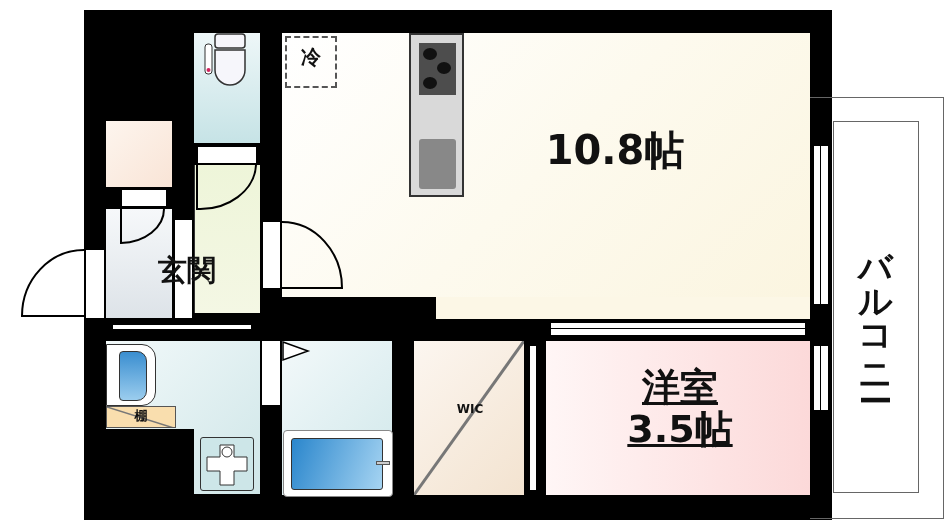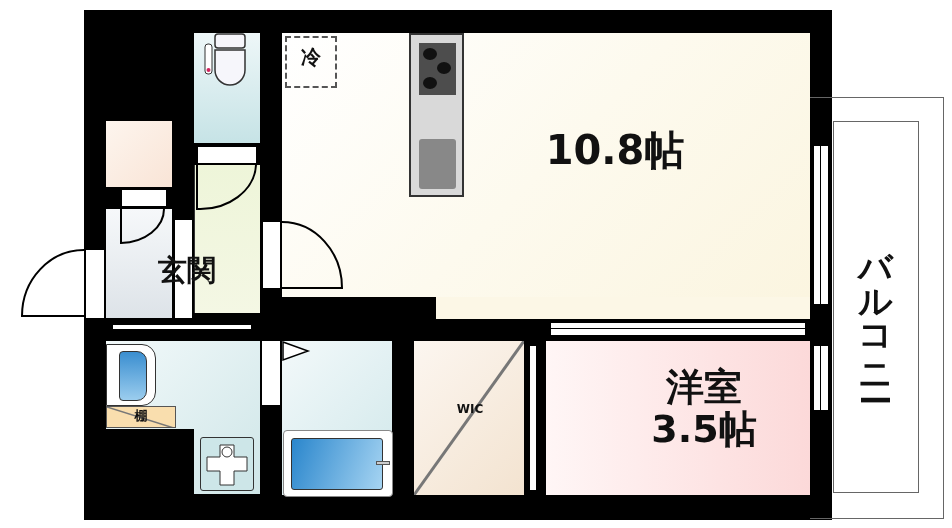--- a/index.html
+++ b/index.html
@@ -96,21 +96,21 @@
 </div>
 
 <div class="abs" style="left:414px;top:341px;width:110px;height:154px;background:linear-gradient(135deg,#fcf6f0,#f3e3d0);"></div>
 <svg class="abs" style="left:414px;top:341px;" width="110" height="154">
   <line x1="110" y1="0" x2="0" y2="154" stroke="#777" stroke-width="3"></line>
 </svg>
 <div class="lbl" style="left:420px;top:403px;width:100px;font-size:12px;">WIC</div>
 <div class="abs white" style="left:529px;top:345px;width:8px;height:146px;border:1px solid #000;"></div>
 
 <div class="abs" style="left:546px;top:341px;width:264px;height:154px;background:linear-gradient(90deg,#fff6f6,#fcd9d9);"></div>
-<div class="lbl" style="left:604px;top:367px;width:200px;font-size:38px;">
+<div class="lbl" style="left:580px;top:367px;width:200px;font-size:38px;text-decoration:underline;">
   <div>洋室</div>
   <div>3.5帖</div>
 </div>
 <div class="abs white" style="left:550px;top:322px;width:256px;height:14px;border:1px solid #000;">
   <div class="abs" style="left:0;top:5px;width:256px;height:1px;background:#000;"></div>
 </div>
 
 <div class="abs white" style="left:813px;top:145px;width:16px;height:160px;border:1px solid #000;">
   <div class="abs" style="left:6px;top:0;width:1px;height:158px;background:#000;"></div>
 </div>

